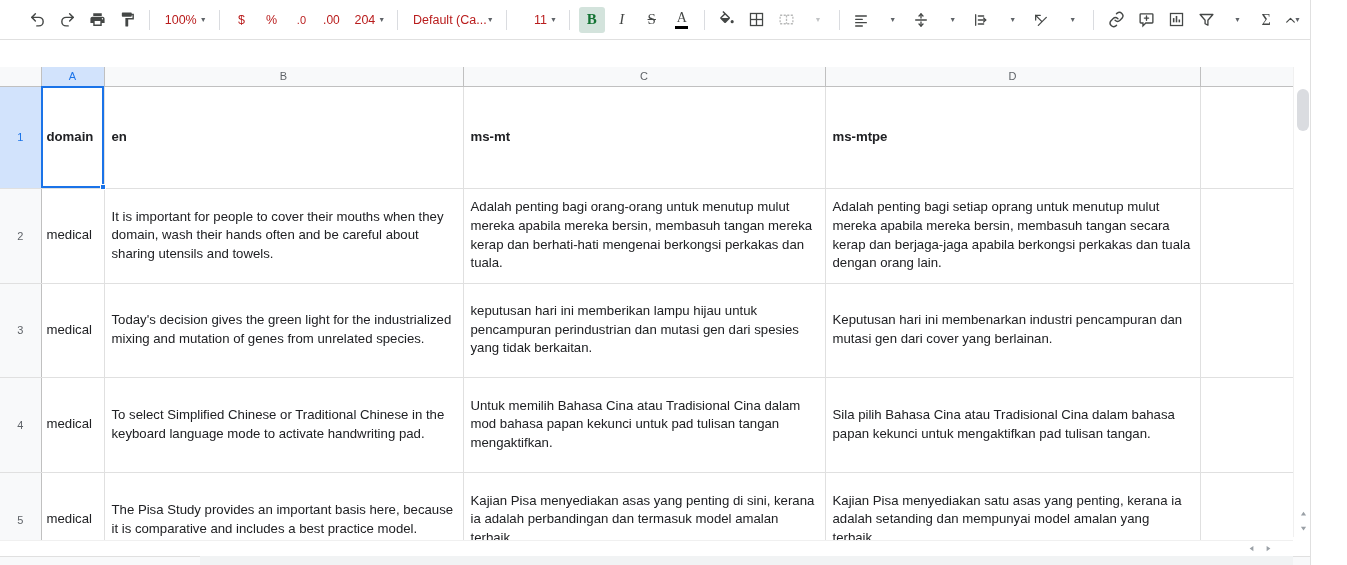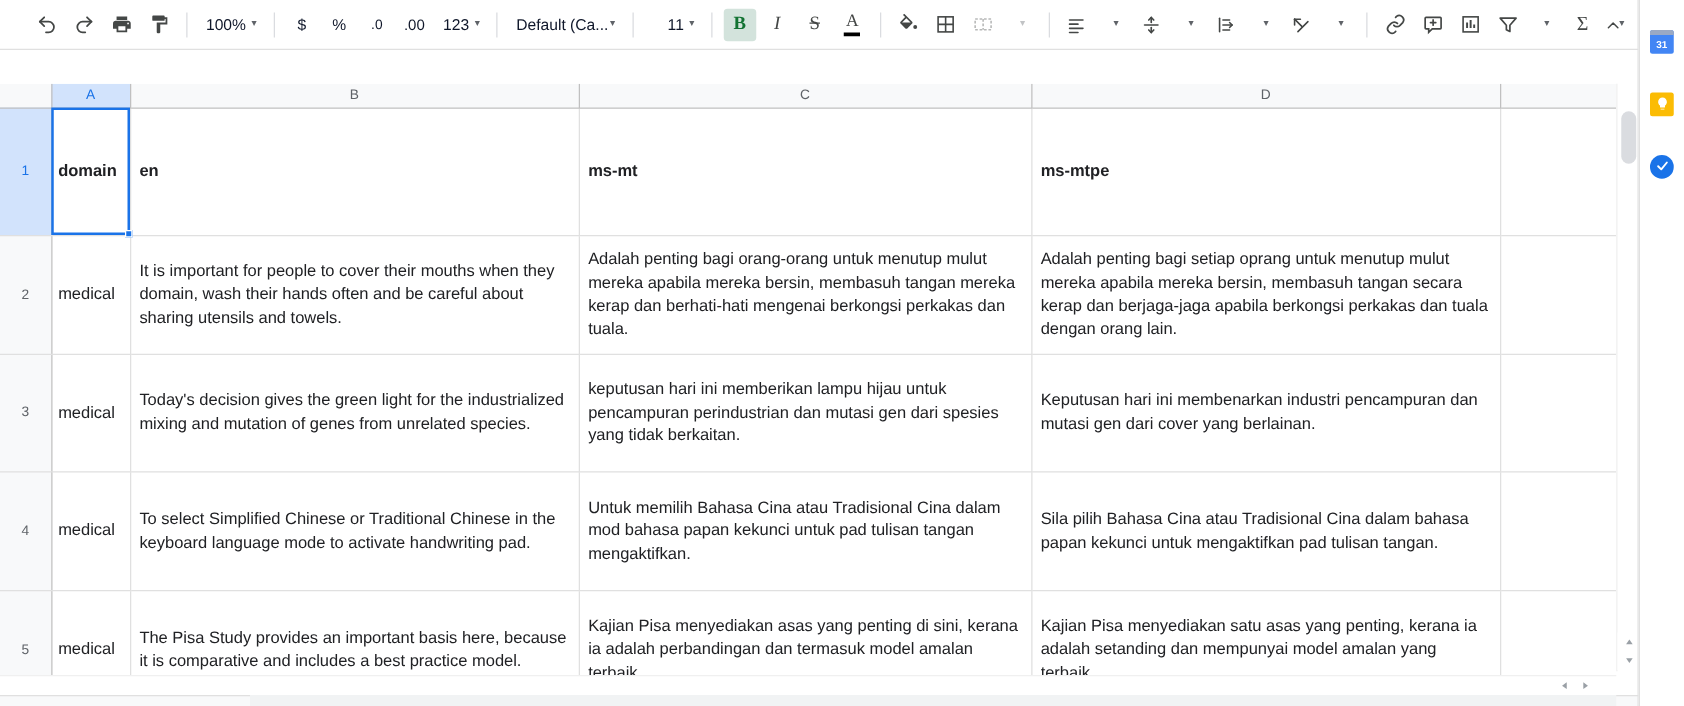--- a/index.html
+++ b/index.html
@@ -24,21 +24,21 @@
   .tb-btn {
     height: 26px; min-width: 26px;
     display: flex; align-items: center; justify-content: center;
     border-radius: 3px; cursor: pointer;
     color: #444746; font-size: 13px;
     margin: 0 2px; padding: 0 3px;
     user-select: none;
   }
   .tb-sep { width: 1px; height: 20px; background: #dadce0; margin: 0 7px; }
   .tb-caret { font-size: 7px; color: #5f6368; margin-left: 3px; line-height: 1; }
-  .tb-text { font-size: 12.5px; color: #0f172a; white-space: nowrap; }
+  .tb-text { font-size: 12.5px; color: #b91c1c; white-space: nowrap; }
   .tb-combo {
     height: 26px; display: flex; align-items: center;
     padding: 0 4px 0 7px; border-radius: 3px; cursor: pointer;
     margin: 0 1px;
   }
   .zoom-box { width: 56px; justify-content: space-between; }
   .font-box { width: 100px; }
   .font-name { overflow: hidden; text-overflow: ellipsis; white-space: nowrap; max-width: 74px; }
   .size-box { width: 58px; justify-content: flex-end; }
   .bold-btn {
@@ -269,21 +269,21 @@
     <div class="tb-btn">
       <span class="tb-text">%</span>
     </div>
     <div class="tb-btn">
       <span class="tb-text" style="font-size:11px">.0</span>
     </div>
     <div class="tb-btn">
       <span class="tb-text" style="font-size:12px">.00</span>
     </div>
     <div class="tb-combo">
-      <span class="tb-text">123</span>
+      <span class="tb-text">204</span>
       <span class="tb-caret">▼</span>
     </div>
 
     <div class="tb-sep"></div>
 
     <div class="tb-combo font-box">
       <span class="tb-text font-name">Default (Ca...</span>
       <span class="tb-caret" style="margin-left:auto">▼</span>
     </div>
 
@@ -536,33 +536,14 @@
     </div>
   </div>
   <div class="corner-box"></div>
 
   <div class="bottom-strip">
     <div class="expand-handle"></div>
   </div>
 
   <div class="vsep-rail"></div>
 
-  <div class="sidepanel">
-    <div class="side-icon">
-      <div class="cal-icon">31</div>
-    </div>
-    <div class="side-icon">
-      <div class="keep-icon">
-        <svg width="12" height="12" viewBox="0 0 24 24" fill="#fff">
-            <path d="M9 21h6v-1H9v1zm3-19C8.1 2 5 5.1 5 9c0 2.4 1.2 4.5 3 5.7V17c0 .6.4 1 1 1h6c.6 0 1-.4 1-1v-2.3c1.8-1.2 3-3.3 3-5.7 0-3.9-3.1-7-7-7z"></path>
-          </svg>
-      </div>
-    </div>
-    <div class="side-icon">
-      <div class="tasks-icon">
-        <svg width="12" height="12" viewBox="0 0 24 24" fill="none" stroke="#fff" stroke-width="3" stroke-linecap="round" stroke-linejoin="round">
-            <polyline points="5,12 10,17 19,6"></polyline>
-          </svg>
-      </div>
-    </div>
-  </div>
 
 </div>
 
 </body></html>

